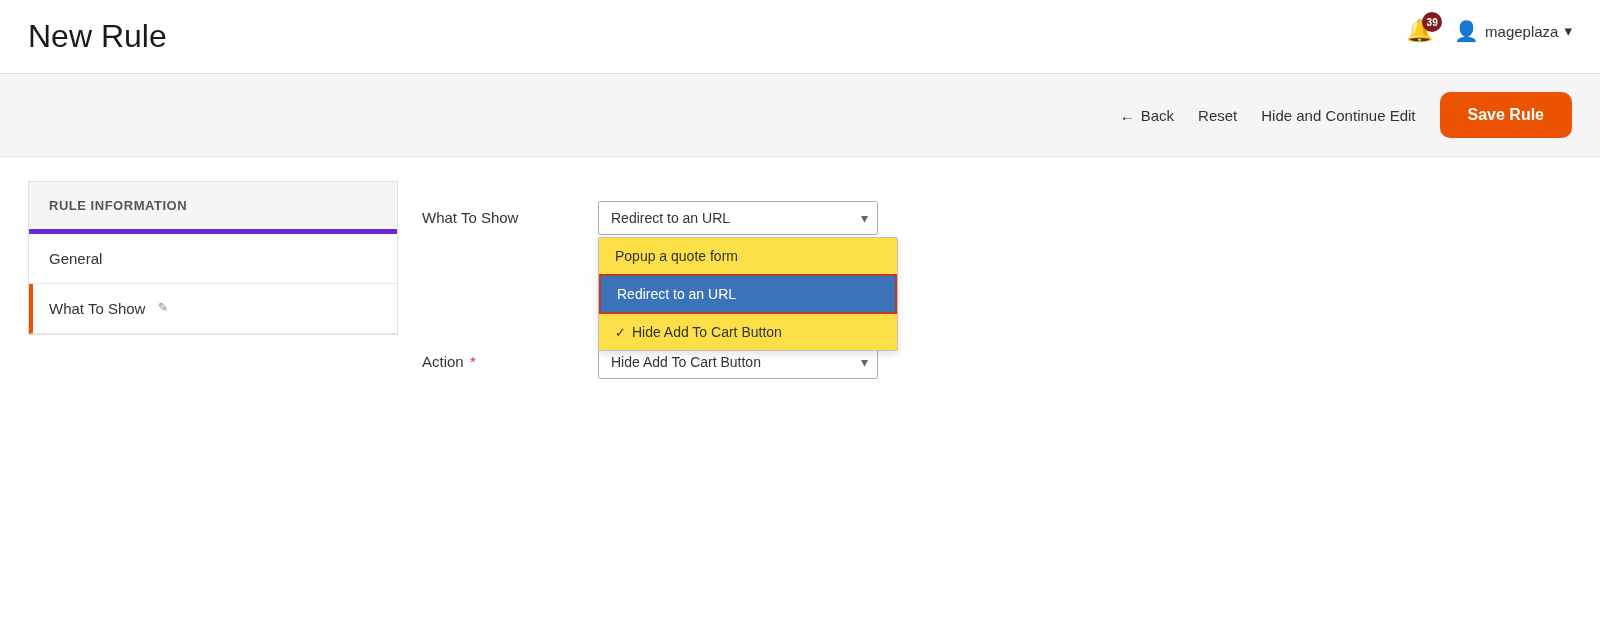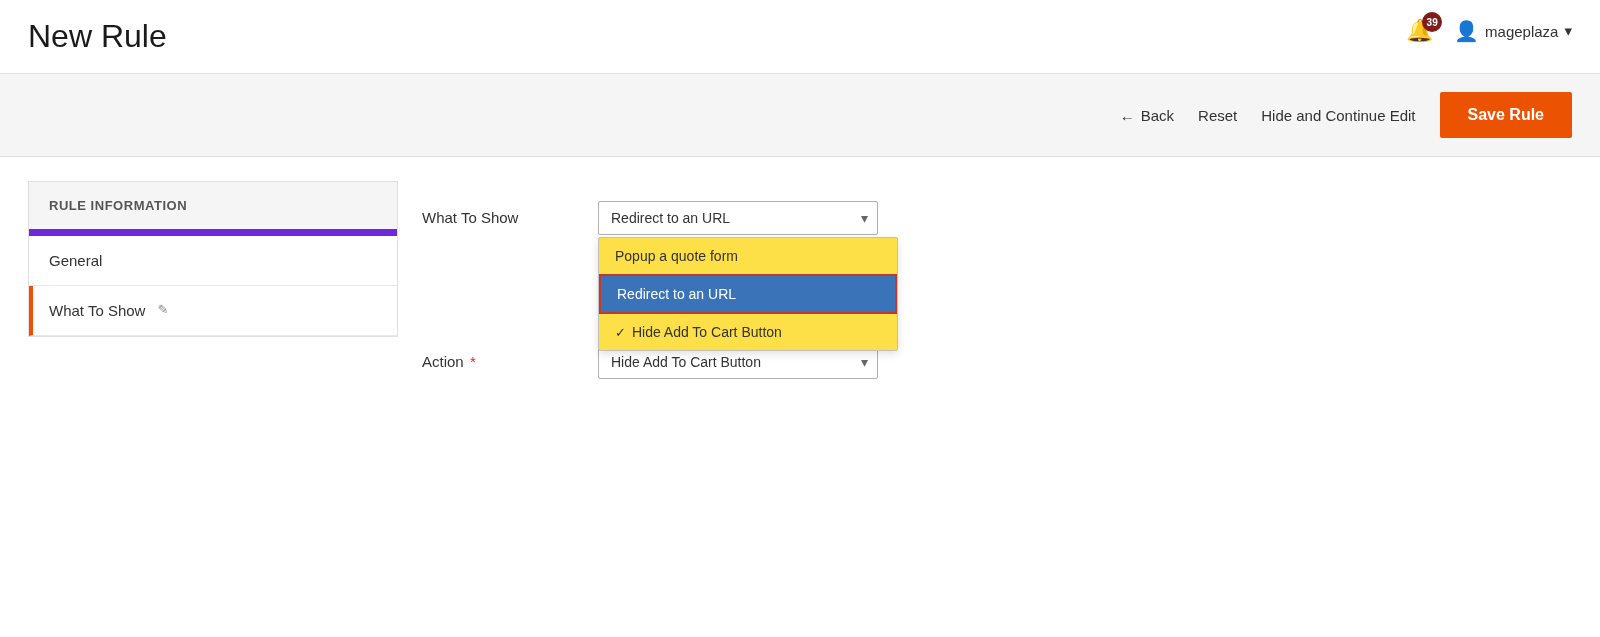--- a/index.html
+++ b/index.html
@@ -38,21 +38,21 @@
       gap: 6px;
     }
     .toolbar-btn-primary {
       background: #eb5202;
       color: #fff;
       border: none;
       padding: 14px 28px;
       font-size: 16px;
       font-weight: 600;
       cursor: pointer;
-      border-radius: 2px;
+      border-radius: 10px;
     }
 
     
     .main-content {
       display: flex;
       padding: 24px 28px;
       gap: 24px;
       align-items: flex-start;
     }
 
@@ -63,21 +63,21 @@
       border: 1px solid #e0e0e0;
       background: #fff;
     }
     .sidebar-header {
       background: #f5f5f5;
       padding: 16px 20px;
       font-weight: 700;
       font-size: 13px;
       letter-spacing: 0.04em;
       color: #555;
-      border-bottom: 7px solid #6d28d9;
+      border-bottom: 5px solid #6d28d9;
     }
     .sidebar-item {
       padding: 16px 20px;
       border-bottom: 1px solid #e8e8e8;
       cursor: pointer;
       display: flex;
       align-items: flex-start;
       gap: 8px;
       color: #333;
       font-size: 15px;

